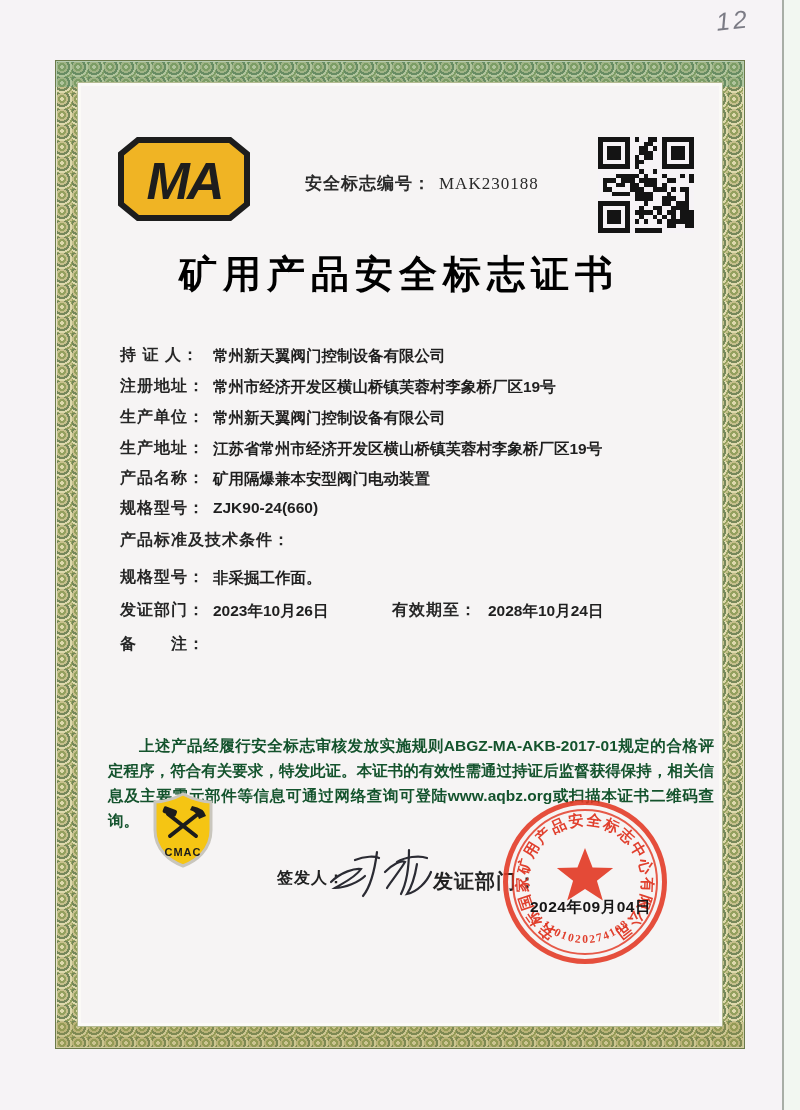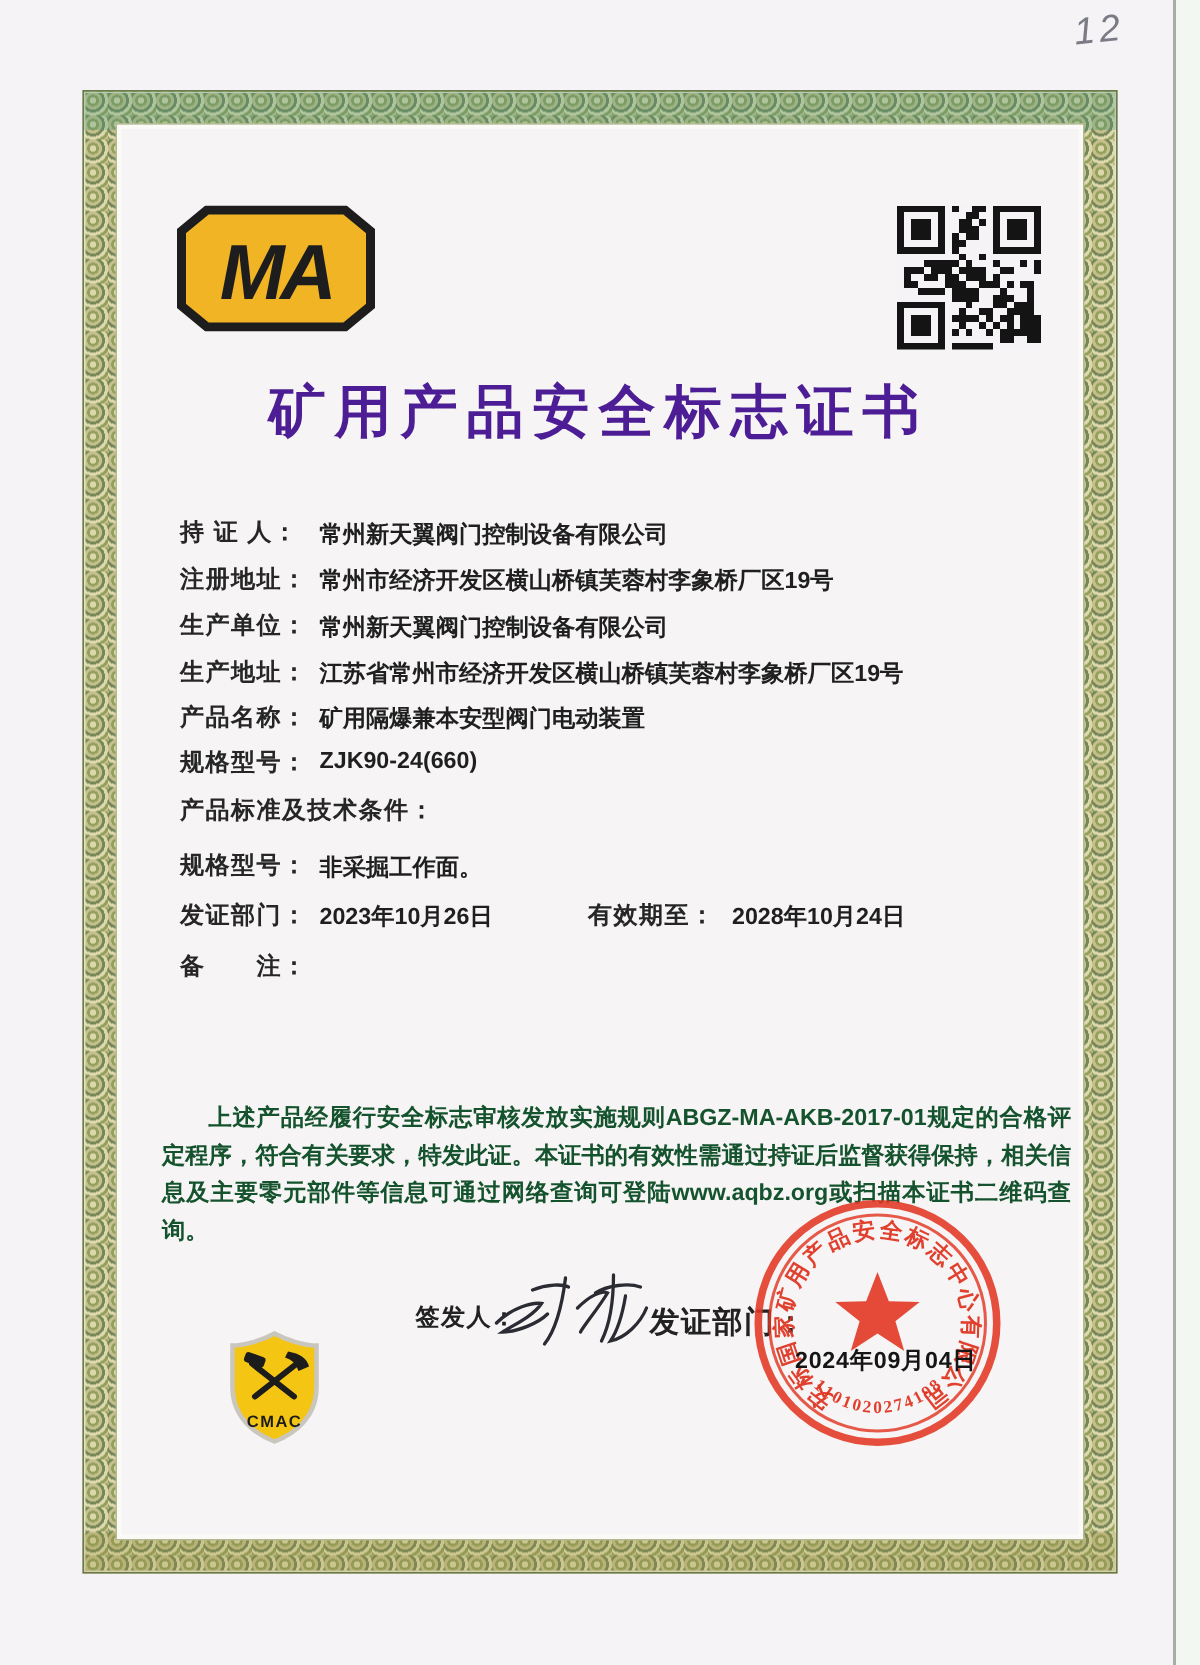--- a/index.html
+++ b/index.html
@@ -29,30 +29,30 @@
   .paper{position:absolute;inset:22px;background:#f6f4f4;
     border:3px solid #fbfaf7;outline:1px solid #b3ba91;}
   
   .ma-logo{position:absolute;left:118px;top:137px;width:140px;height:84px;}
   .mark-no{position:absolute;left:305px;top:172px;font-size:17px;color:#2a2a2a;}
   .mark-no .lbl{font-weight:600;letter-spacing:1px;}
   .mark-no .val{font-family:"Liberation Serif","DejaVu Serif",serif;letter-spacing:1px;margin-left:8px;}
   .qr{position:absolute;left:598px;top:137px;width:96px;height:96px;}
   
   .title{position:absolute;left:55px;top:249px;width:688px;text-align:center;
-    font-size:38px;font-weight:800;letter-spacing:6px;color:#4c1d95;}
+    font-size:38px;font-weight:800;letter-spacing:6px;color:#000000;}
   .lblcol{position:absolute;left:120px;font-weight:700;font-size:16px;color:#262626;letter-spacing:1px;white-space:nowrap;}
   .valcol{position:absolute;left:213px;font-weight:700;font-size:15.5px;color:#1f1f1f;white-space:nowrap;}
   .stdval{position:absolute;left:308px;top:516px;width:412px;font-weight:700;font-size:15px;
     line-height:22px;color:#1f1f1f;white-space:normal;font-family:"Liberation Mono","DejaVu Sans Mono",monospace;letter-spacing:-0.5px;}
   
   .statement{position:absolute;left:108px;top:733px;width:606px;font-size:15.5px;font-weight:700;
     line-height:25px;color:#14532d;text-align:justify;text-indent:2em;}
   
-  .cmac{position:absolute;left:150px;top:887px;width:66px;height:76px;}
+  .cmac{position:absolute;left:150px;top:792px;width:66px;height:76px;}
   .signer{position:absolute;left:277px;top:868px;font-size:16px;font-weight:700;letter-spacing:1px;}
   .signature{position:absolute;left:325px;top:842px;width:120px;height:60px;}
   .dept{position:absolute;left:433px;top:868px;font-size:20px;font-weight:700;letter-spacing:1px;}
   
   .seal{position:absolute;left:503px;top:800px;width:164px;height:164px;}
   .seal .ring1{position:absolute;inset:0;border:5px solid rgba(226,55,34,.88);border-radius:50%;}
   .seal .ring2{position:absolute;inset:9px;border:2px solid rgba(226,55,34,.82);border-radius:50%;}
   .seal .arc-char{position:absolute;left:50%;top:50%;width:16px;margin-left:-8px;margin-top:-9px;
     font-size:15px;font-weight:700;color:rgba(222,48,28,.92);text-align:center;}
   .seal .num-char{position:absolute;left:50%;top:50%;width:10px;margin-left:-5px;margin-top:-7px;
@@ -73,20 +73,23 @@
     <div class="paper"></div>
   </div>
 
   <div class="ma-logo">
     <svg width="132" height="84" viewBox="0 0 132 84">
       <polygon points="20,3 112,3 129,17 129,67 112,81 20,81 3,67 3,17" fill="#f0b424" stroke="#1d1d1d" stroke-width="6"></polygon>
       <text x="66" y="62" text-anchor="middle" font-size="52" font-weight="900" font-style="italic" font-family="Liberation Sans, DejaVu Sans, sans-serif" fill="#1d1d1d" letter-spacing="-3">MA</text>
     </svg>
   </div>
 
+  <div class="mark-no">
+    <span class="lbl">安全标志编号：</span><span class="val">MAK230188</span>
+  </div>
 
   <div class="qr">
     <svg id="qr-svg" width="96" height="96" viewBox="0 0 21 21" shape-rendering="crispEdges">
         <rect x="0" y="0" width="21" height="21" fill="#f6f3f6"></rect>
         <rect x="8" y="0" width="1" height="1" fill="#141414"></rect>
         <rect x="11" y="0" width="1" height="1" fill="#141414"></rect>
         <rect x="12" y="0" width="1" height="1" fill="#141414"></rect>
         <rect x="10" y="1" width="1" height="1" fill="#141414"></rect>
         <rect x="11" y="1" width="1" height="1" fill="#141414"></rect>
         <rect x="9" y="2" width="1" height="1" fill="#141414"></rect>

